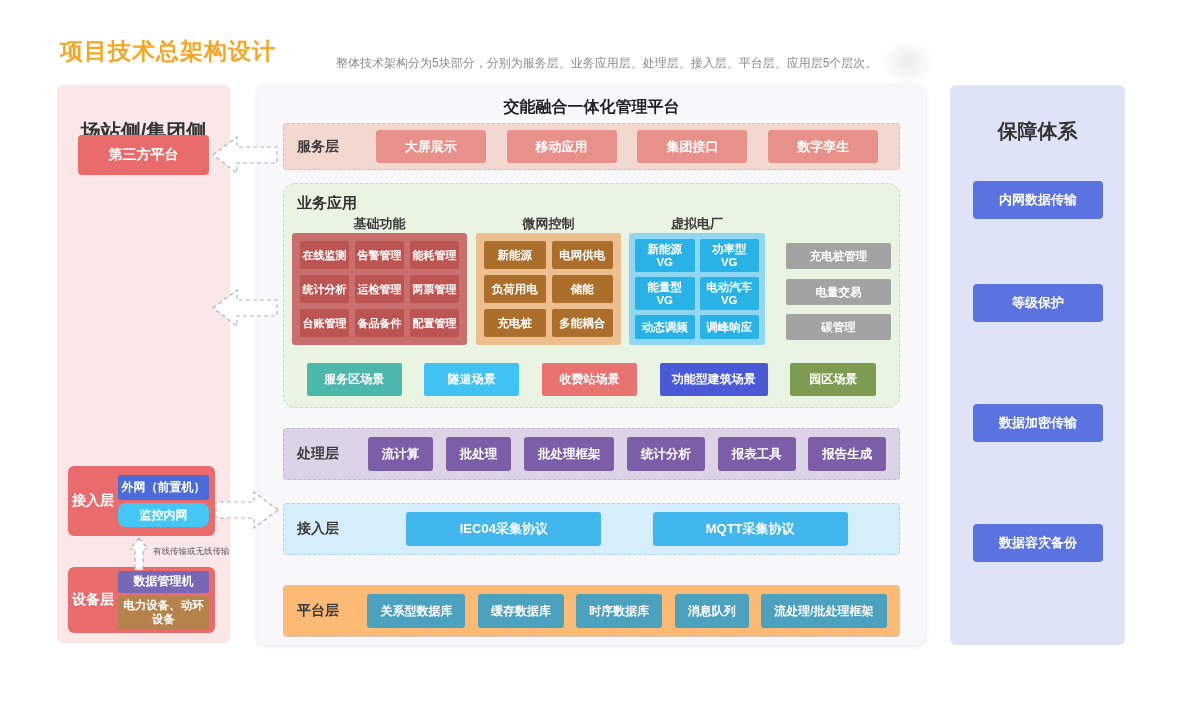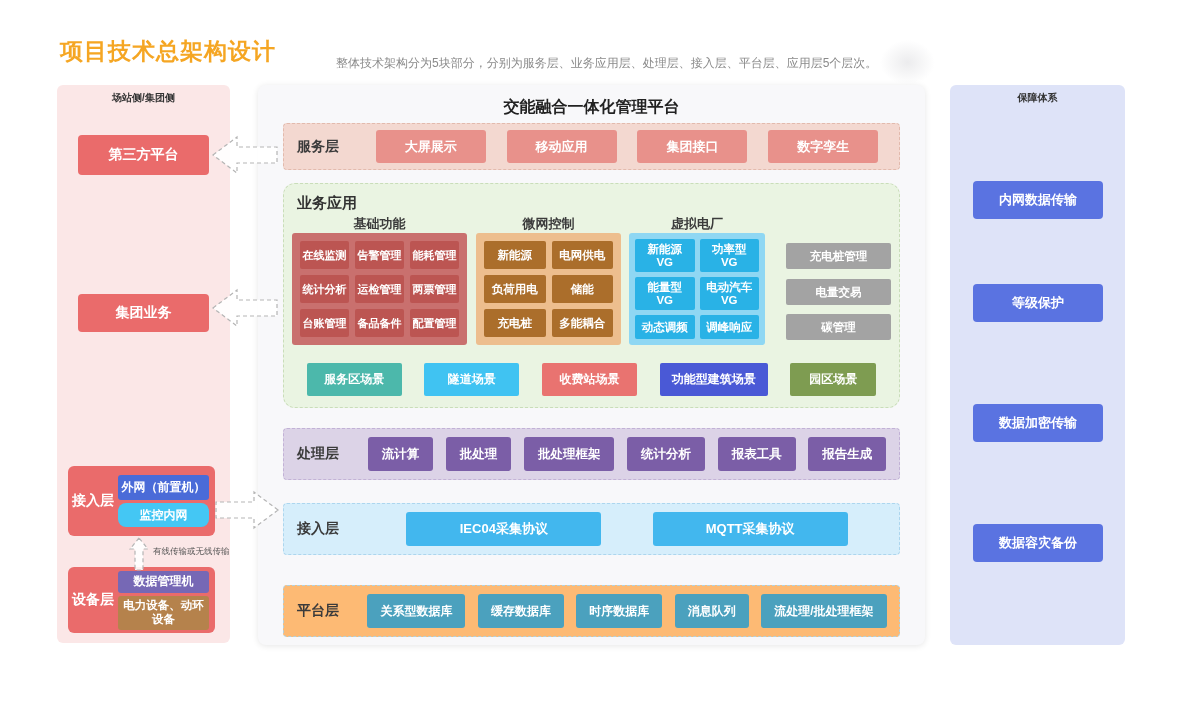--- a/index.html
+++ b/index.html
@@ -6,21 +6,21 @@
   .page{position:relative;width:1181px;height:702px;background:#fff;overflow:hidden;
         font-family:"Liberation Sans","DejaVu Sans",sans-serif;}
   .abs{position:absolute;}
   .btn{display:flex;align-items:center;justify-content:center;color:#fff;font-weight:bold;
        text-align:center;border-radius:3px;box-sizing:border-box;}
   
   .page-title{left:60px;top:36px;font-size:23px;font-weight:bold;color:#F5A623;letter-spacing:1px;}
   .page-subtitle{left:336px;top:55px;font-size:12px;color:#8a8a8a;}
   
   .left-panel{left:57px;top:85px;width:173px;height:558px;background:#FBE7E7;border-radius:6px;}
-  .panel-title{width:100%;text-align:center;padding-top:6px;font-size:10px;font-weight:bold;color:#333;}
+  .panel-title{width:100%;text-align:center;padding-top:33px;font-size:20px;font-weight:bold;color:#333;}
   .btn-third{left:21px;top:50px;width:131px;height:40px;background:#EA6B6B;border-radius:4px;font-size:14px;}
   .btn-groupbiz{left:21px;top:209px;width:131px;height:38px;background:#EA6B6B;border-radius:4px;font-size:14px;}
   .red-box{left:11px;width:147px;background:#EA6B6B;border-radius:6px;display:flex;align-items:center;}
   .access-box{top:381px;height:70px;}
   .device-box{top:482px;height:66px;}
   .box-label{width:50px;color:#fff;font-weight:bold;font-size:14px;display:flex;
              align-items:center;justify-content:center;flex:none;}
   .box-col{flex:1;display:flex;flex-direction:column;justify-content:center;gap:3px;padding-right:6px;}
   .btn-outer{height:25px;background:#4A6BD8;font-size:12px;border-radius:3px;}
   .btn-monitor{height:24px;background:#44C7F4;font-size:12px;border-radius:8px;}
@@ -80,21 +80,20 @@
 
 <div class="page">
 
   <div class="abs page-title">项目技术总架构设计</div>
   <div class="abs page-subtitle">整体技术架构分为5块部分，分别为服务层、业务应用层、处理层、接入层、平台层、应用层5个层次。</div>
   <div class="abs smudge"></div>
 
   <div class="abs left-panel">
     <div class="panel-title">场站侧/集团侧</div>
     <div class="abs btn btn-third">第三方平台</div>
-    <div class="abs btn btn-groupbiz">集团业务</div>
 
     <div class="abs red-box access-box">
       <div class="box-label">接入层</div>
       <div class="box-col">
         <div class="btn btn-outer">外网（前置机）</div>
         <div class="btn btn-monitor">监控内网</div>
       </div>
     </div>
 
     <div class="abs conn arrow-up">

